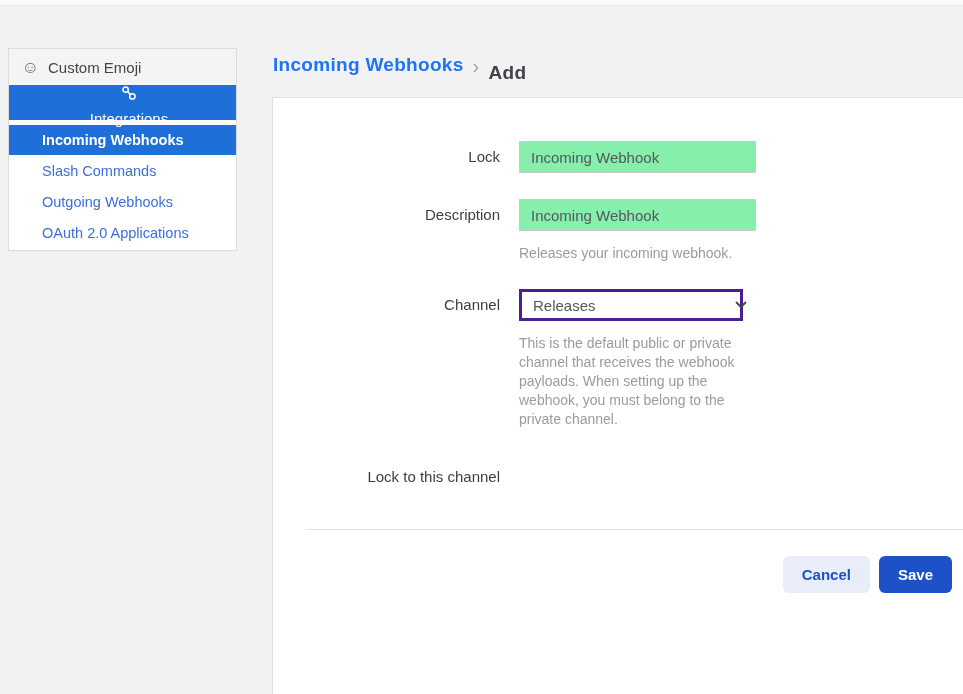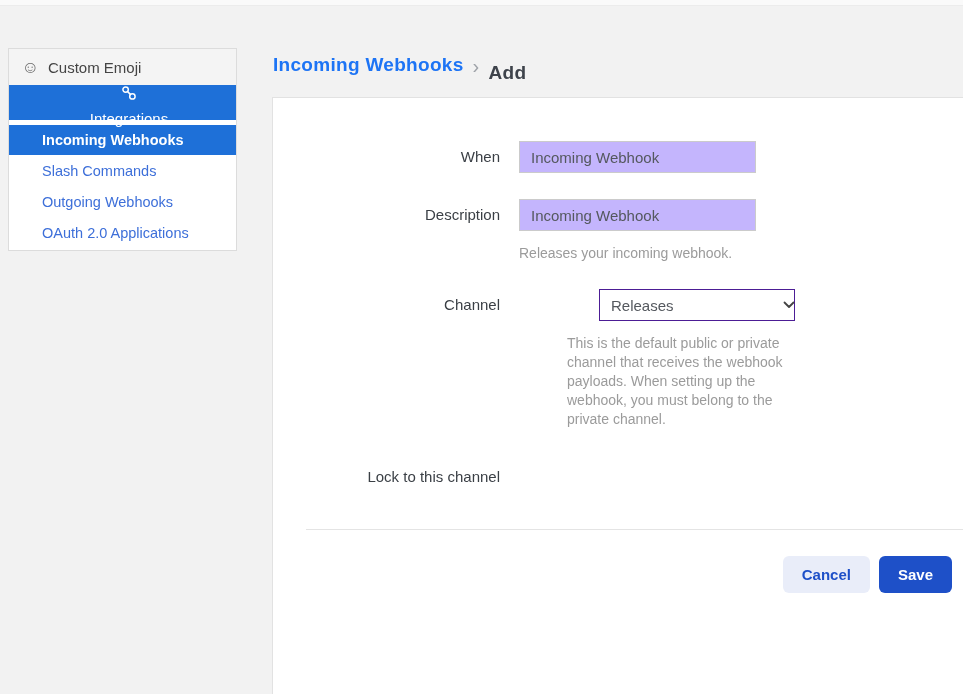--- a/index.html
+++ b/index.html
@@ -49,37 +49,37 @@
   .crumb-sep { color:#9ea2a8; font-weight:normal; font-size:20px; line-height:1; padding-top:1px; }
   .crumb-current { color:#3e434b;margin-top:16px; }
 
   
   .panel {
     position:absolute; left:272px; top:97px; right:-2px; bottom:-2px;
     background:#ffffff; border:1px solid #e2e2e2;
   }
   .form { padding-top:43px; }
   .field-row { display:flex; margin-bottom:26px; }
-  .field-row.channel { margin-bottom:32px;gap:48px; }
+  .field-row.channel { margin-bottom:32px; }
   .field-label {
     width:227px; flex-shrink:0; text-align:right; padding-top:7px;
     font-size:15px; color:#3a3f45;
   }
   .field-control { margin-left:19px; width:237px; }
   .text-input {
     width:237px; height:32px; border:1px solid #cbcbcb; border-radius:0;
-    background:#c4b5fd; font-family:"Liberation Sans", sans-serif;
+    background:#86efac; font-family:"Liberation Sans", sans-serif;
     font-size:15px; color:#54585e; padding:0 11px; outline:none;
   }
   .select-wrap { position:relative; width:237px; }
   .select-input {
     appearance:none; -webkit-appearance:none;
-    width:196px; height:32px; border:1px solid #4c1d95; border-radius:0;
+    width:224px; height:32px; border:3px solid #4c1d95; border-radius:0;
     background:#fff; font-family:"Liberation Sans", sans-serif;
-    font-size:15px; color:#54585e; padding:0 26px 0 11px; outline:none;margin-left:32px;
+    font-size:15px; color:#54585e; padding:0 26px 0 11px; outline:none;
   }
   .select-chevron {
     position:absolute; right:9px; top:50%; margin-top:-4px;
     pointer-events:none; display:block;
   }
   .help {
     margin-top:13px; width:237px;
     font-size:14px; line-height:1.36; color:#9b9b9b;
   }
   .checkbox {
@@ -150,21 +150,21 @@
   <div class="breadcrumb">
     <span class="crumb-parent">Incoming Webhooks</span>
     <span class="crumb-sep">›</span>
     <span class="crumb-current">Add</span>
   </div>
 
   <section class="panel">
     <form class="form">
 
       <div class="field-row">
-        <label class="field-label">When</label>
+        <label class="field-label">Lock</label>
         <div class="field-control">
           <input class="text-input" type="text" value="Incoming Webhook" style="">
         </div>
       </div>
 
       <div class="field-row">
         <label class="field-label">Description</label>
         <div class="field-control">
           <input class="text-input" type="text" value="Incoming Webhook" style="">
           <div class="help">Releases your incoming webhook.</div>

